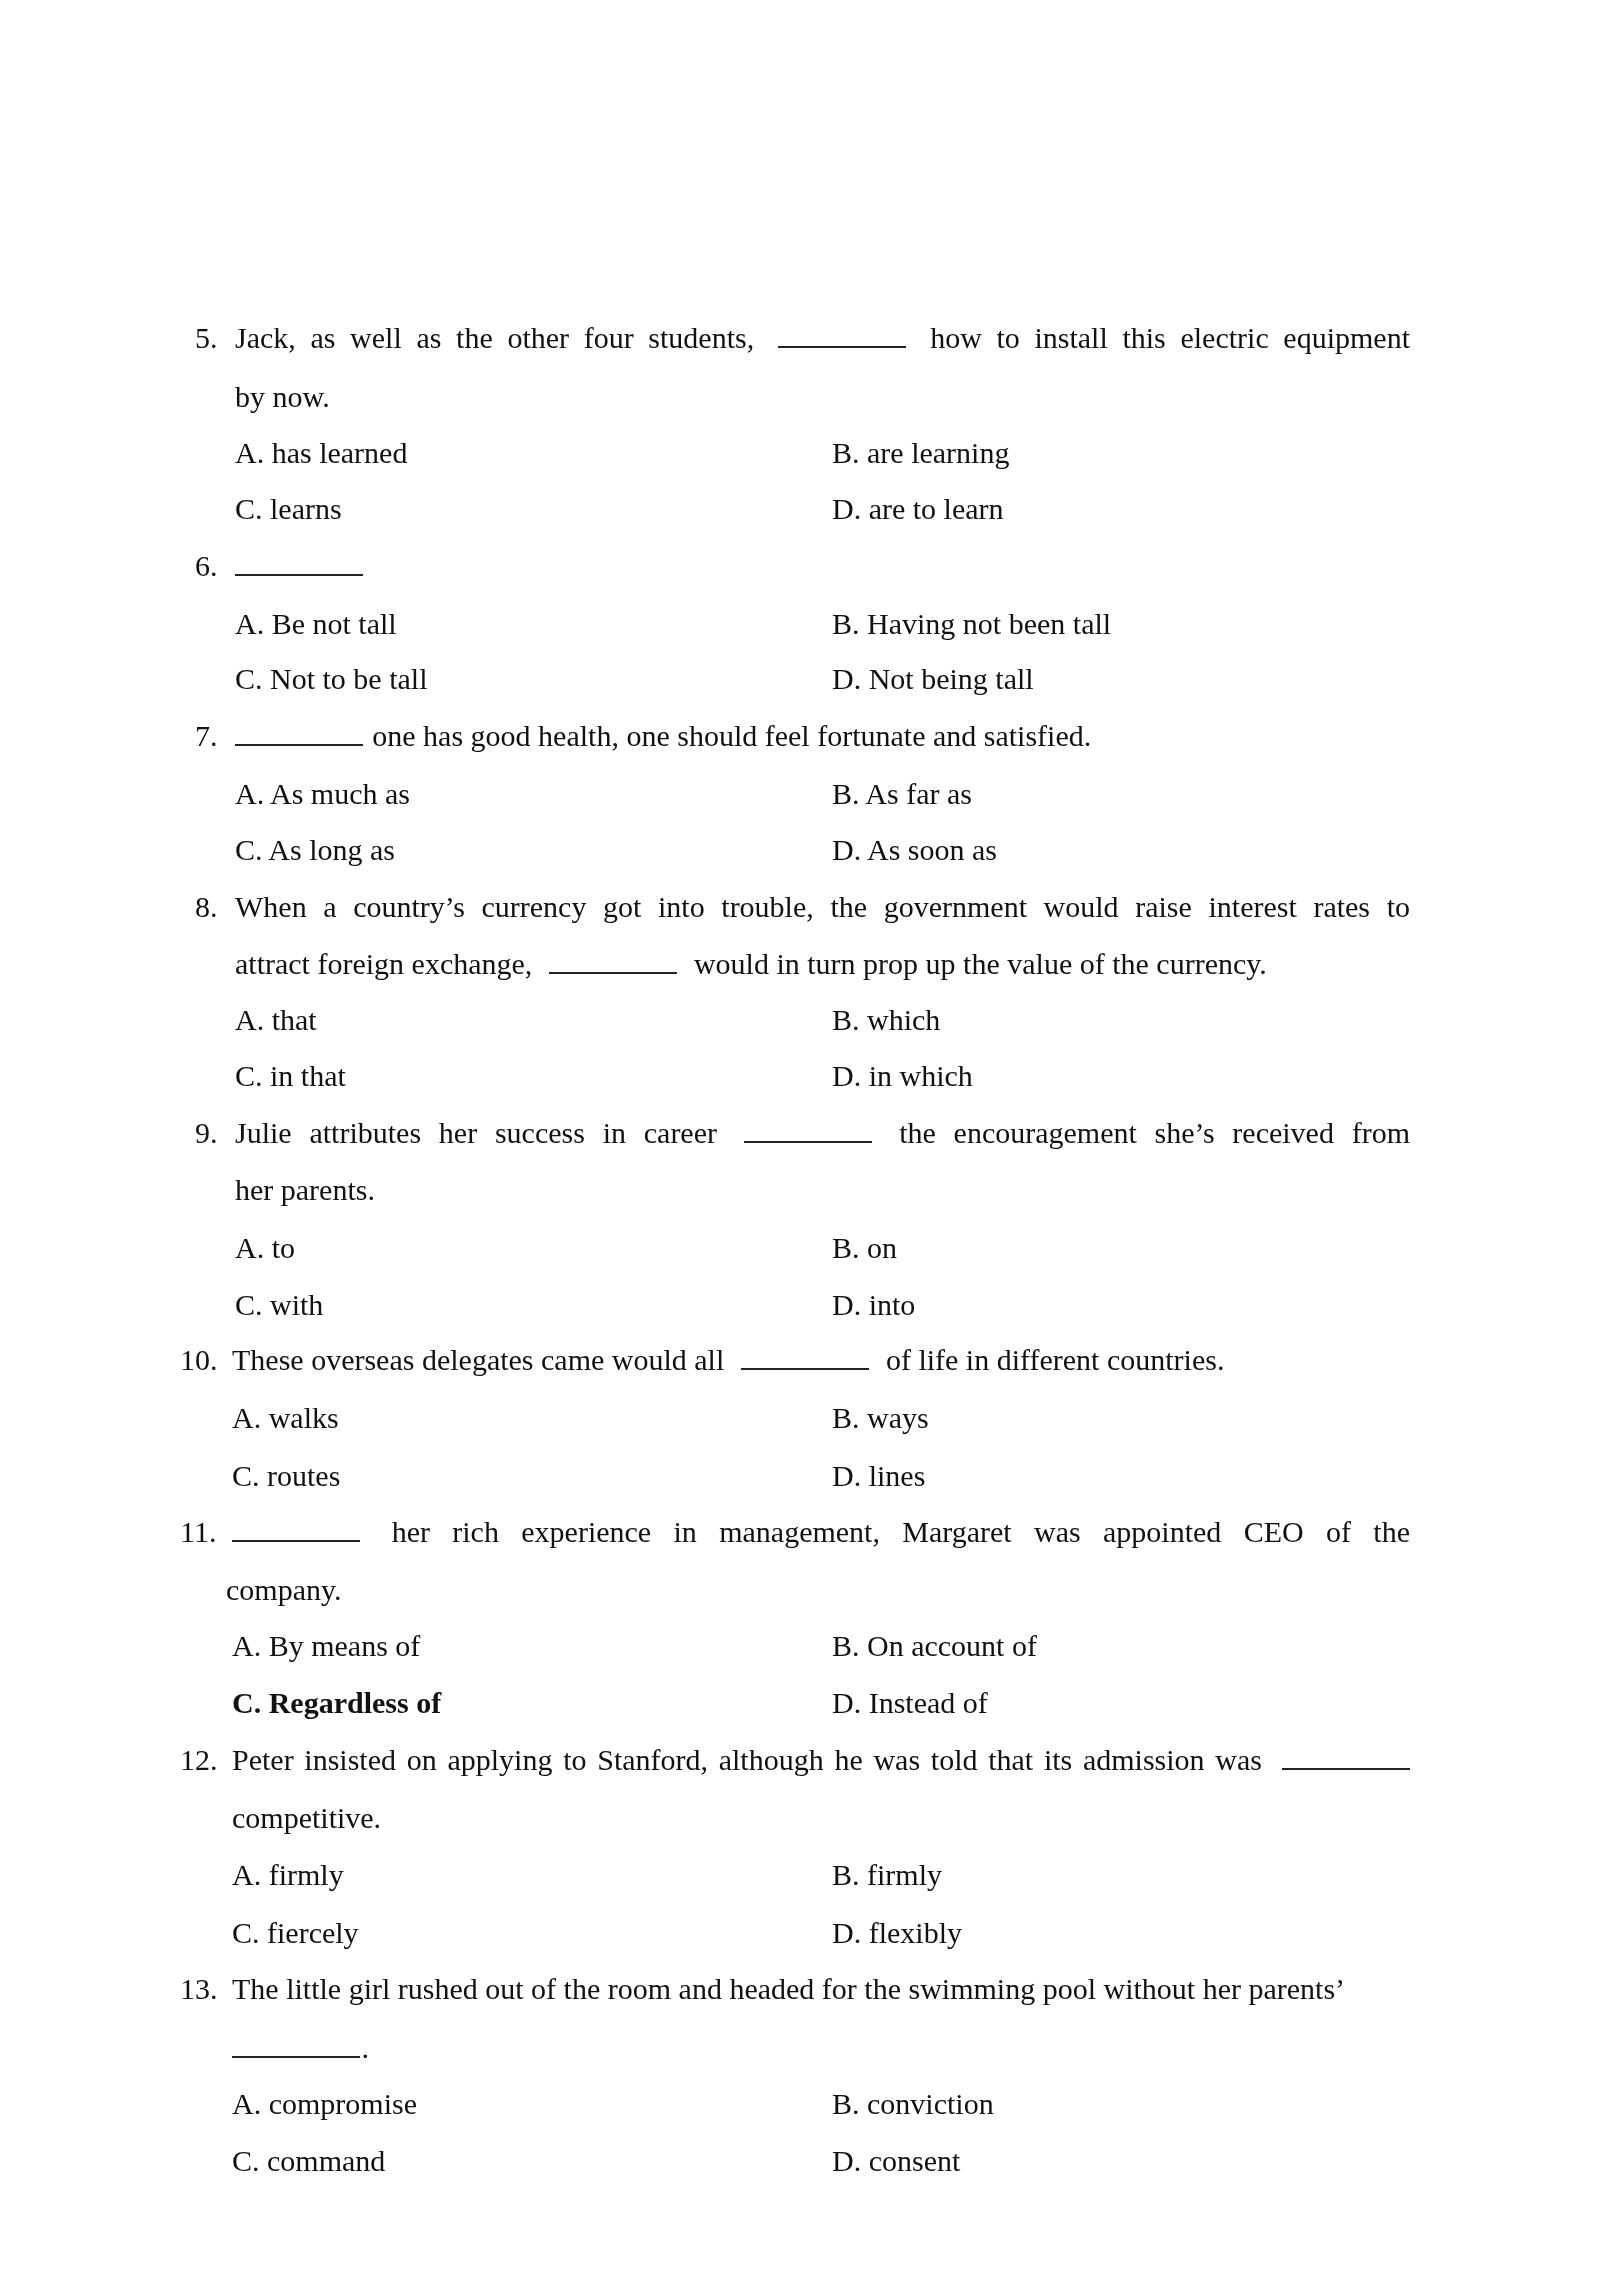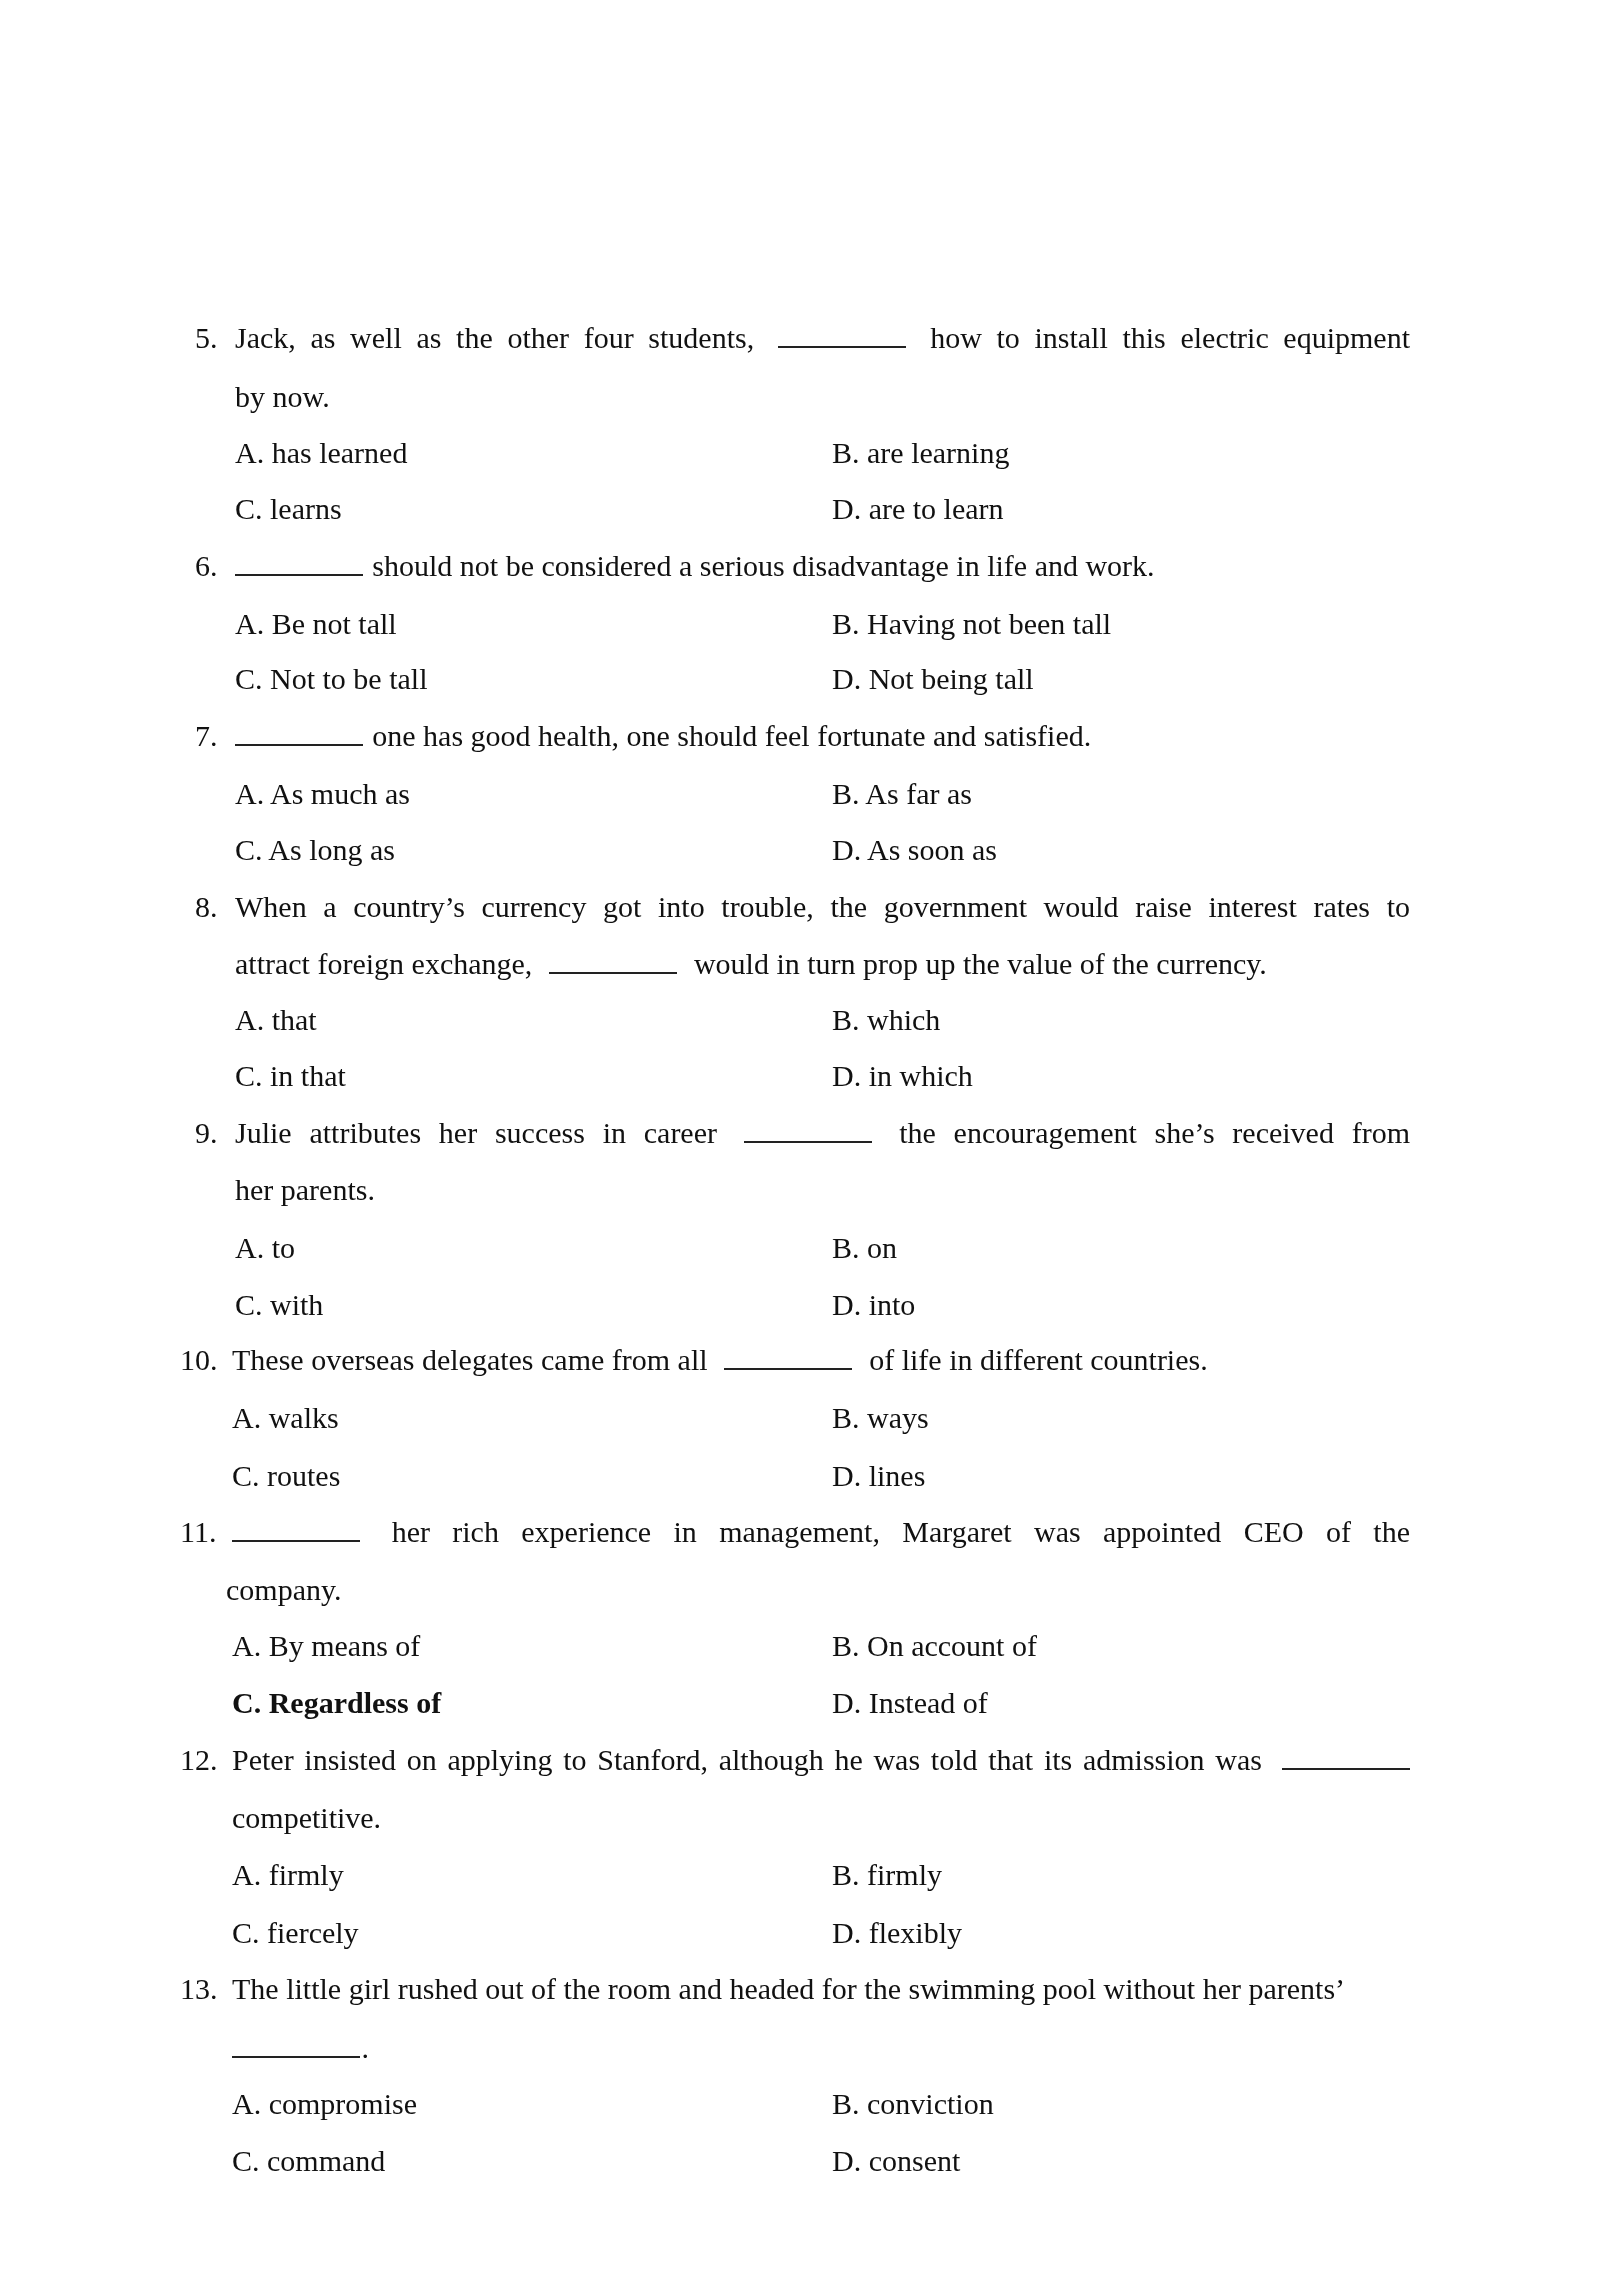--- a/index.html
+++ b/index.html
@@ -36,21 +36,21 @@
   </div>
   <div class="line" style="top:491px; left:0; width:1616px;">
     <span class="optA">C. learns</span>
     <span class="optB">D. are to learn</span>
   </div>
 </div>
 
 <div>
   <div class="line" style="top:548px; left:0; width:1616px;">
     <span class="num">6.</span>
-    <span class="stem"><span class="blank lead"></span><span>should not be considered a serious disadvantage in life and work.</span></span>
+    <span class="stem"><span class="blank lead"></span></span>
   </div>
   <div class="line" style="top:606px; left:0; width:1616px;">
     <span class="optA">A. Be not tall</span>
     <span class="optB">B. Having not been tall</span>
   </div>
   <div class="line" style="top:661px; left:0; width:1616px;">
     <span class="optA">C. Not to be tall</span>
     <span class="optB">D. Not being tall</span>
   </div>
 </div>
@@ -102,21 +102,21 @@
   </div>
   <div class="line" style="top:1287px; left:0; width:1616px;">
     <span class="optA">C. with</span>
     <span class="optB">D. into</span>
   </div>
 </div>
 
 <div>
   <div class="line" style="top:1342px; left:0; width:1616px;">
     <span class="num2">10.</span>
-    <span class="stem" style="left:232px;"><span>These overseas delegates came from all</span> <span class="blank"></span> <span>of life in different countries.</span></span>
+    <span class="stem" style="left:232px;"><span>These overseas delegates came would all</span> <span class="blank"></span> <span>of life in different countries.</span></span>
   </div>
   <div class="line" style="top:1400px; left:0; width:1616px;">
     <span class="optA" style="left:232px;">A. walks</span>
     <span class="optB">B. ways</span>
   </div>
   <div class="line" style="top:1458px; left:0; width:1616px;">
     <span class="optA" style="left:232px;text-align:right;">C. routes</span>
     <span class="optB">D. lines</span>
   </div>
 </div>

